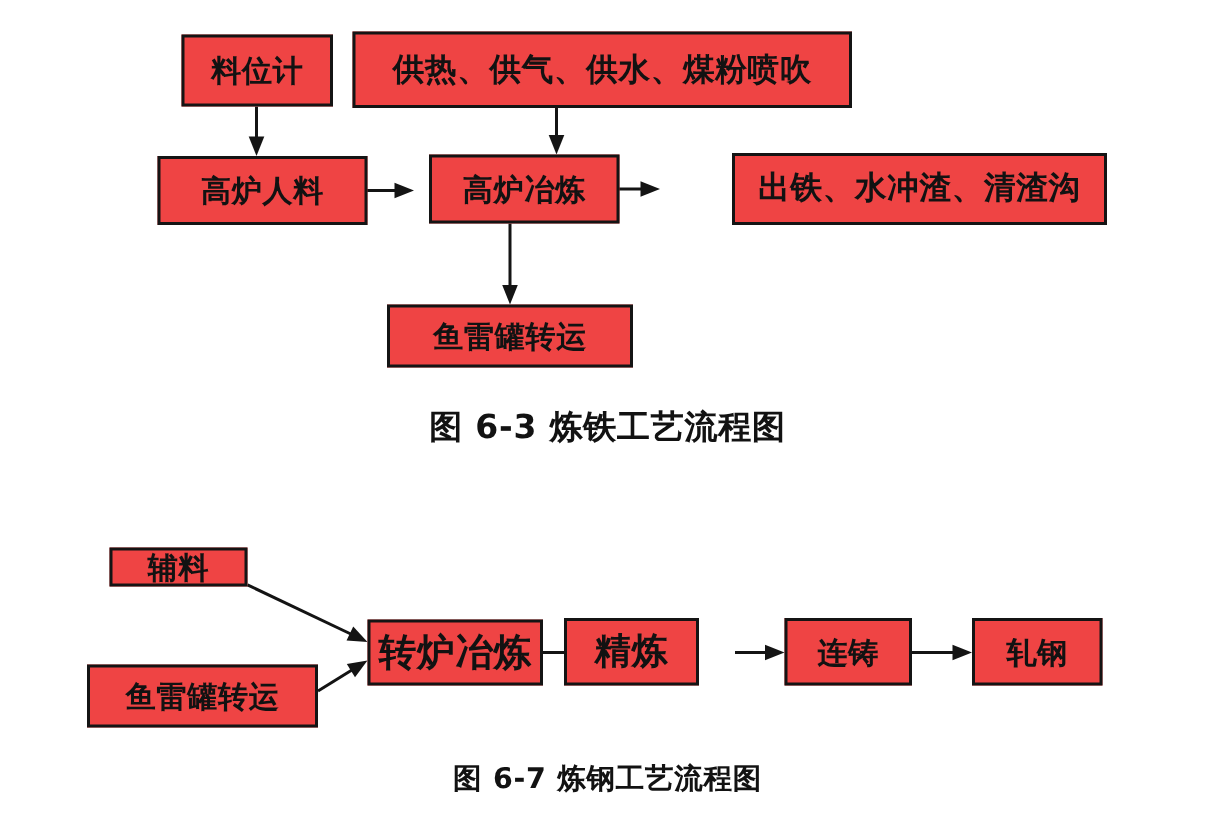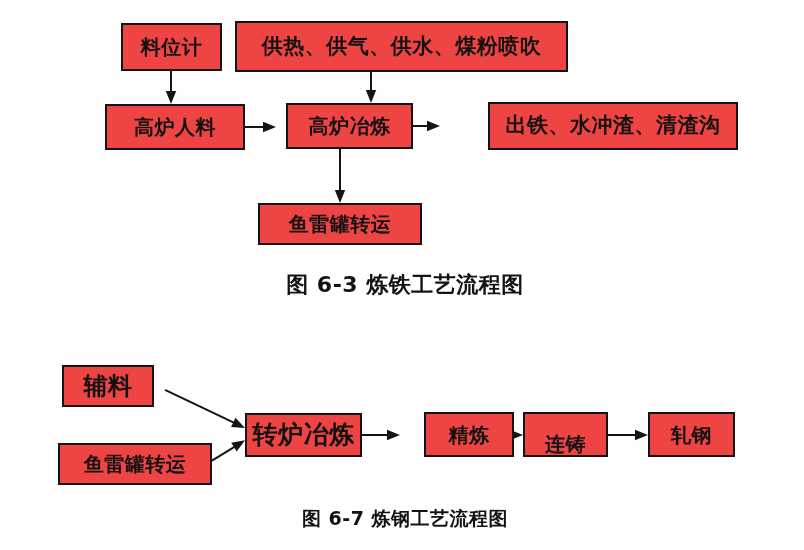--- a/index.html
+++ b/index.html
@@ -100,33 +100,33 @@
       </div>
       <div class="node" style="left: 286px; top: 103px; width: 127px; height: 46px; font-size: 20px;">
         <span>高炉冶炼</span>
       </div>
       <div class="node" style="left: 440px; top: 102px; width: 250px; height: 48px; font-size: 21px; margin-left: 48px;">
         <span>出铁、水冲渣、清渣沟</span>
       </div>
       <div class="node" style="left: 258px; top: 203px; width: 164px; height: 42px; font-size: 20px;">
         <span>鱼雷罐转运</span>
       </div>
-      <div class="node" style="left: 62px; top: 365px; width: 92px; height: 42px; font-size: 24px;">
+      <div class="node" style="left: 73px; top: 365px; width: 92px; height: 26px; font-size: 20px;">
         <span>辅料</span>
       </div>
       <div class="node" style="left: 58px; top: 443px; width: 154px; height: 42px; font-size: 20px;">
         <span>鱼雷罐转运</span>
       </div>
       <div class="node" style="left: 245px; top: 413px; width: 117px; height: 44px; font-size: 25px;">
         <span>转炉冶炼</span>
       </div>
-      <div class="node" style="left: 424px; top: 412px; width: 90px; height: 45px; font-size: 20px;">
+      <div class="node" style="left: 376px; top: 412px; width: 90px; height: 45px; font-size: 24px;">
         <span>精炼</span>
       </div>
-      <div class="node" style="left: 523px; top: 412px; width: 85px; height: 45px; font-size: 20px; align-items: flex-end;">
+      <div class="node" style="left: 523px; top: 412px; width: 85px; height: 45px; font-size: 20px;">
         <span>连铸</span>
       </div>
       <div class="node" style="left: 648px; top: 412px; width: 87px; height: 45px; font-size: 20px;">
         <span>轧钢</span>
       </div>
     </div>
   <div id="caption-layer">
       <div class="caption" style="left: 275px; top: 270px; width: 260px; font-size: 22px;">图 6-3    炼铁工艺流程图</div>
       <div class="caption" style="left: 275px; top: 506px; width: 260px; font-size: 19px;">图 6-7    炼钢工艺流程图</div>
     </div>

